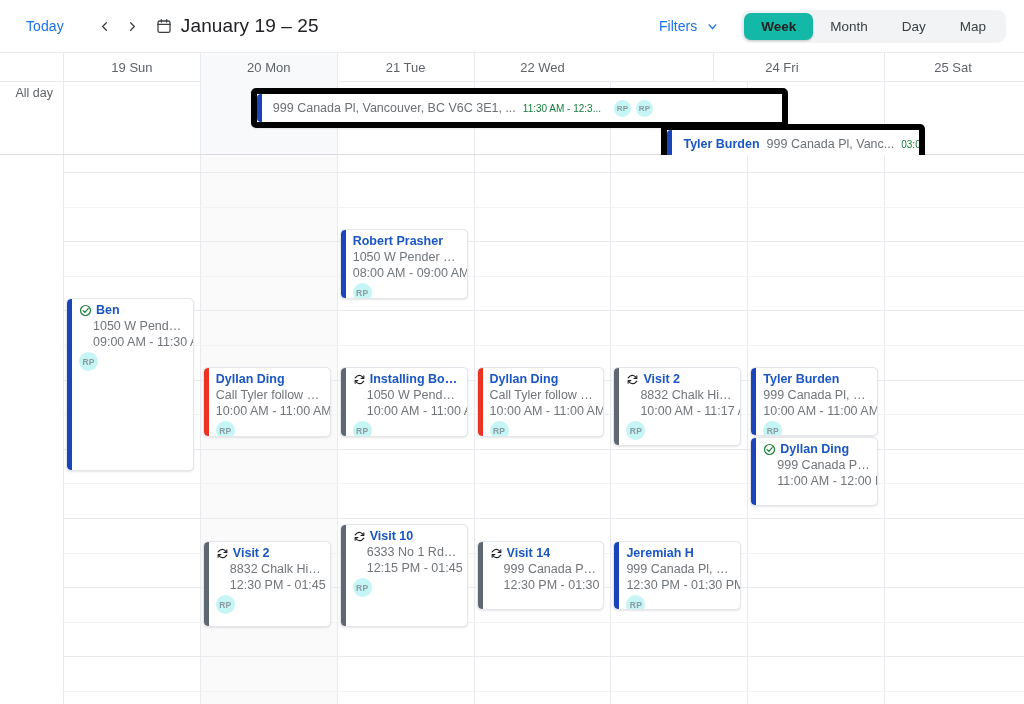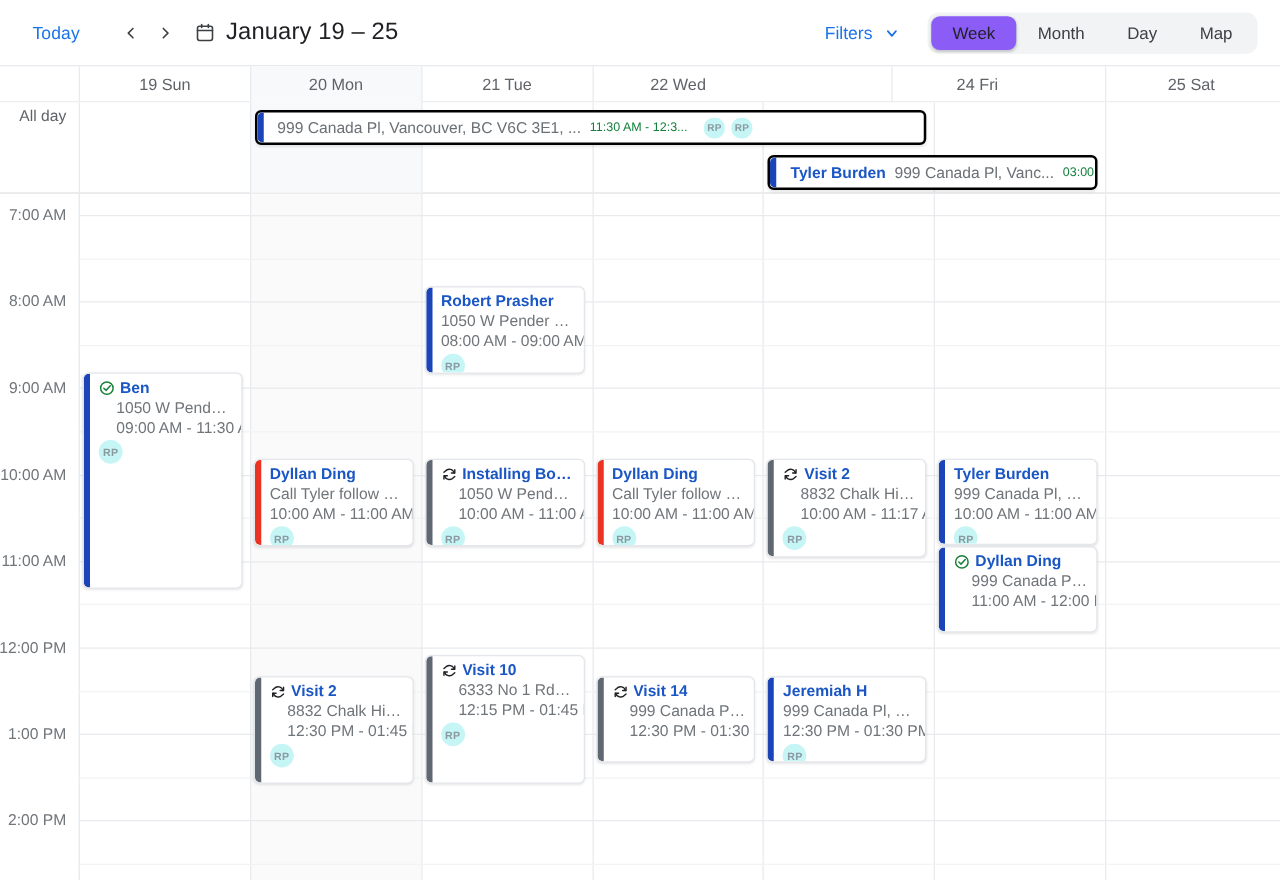--- a/index.html
+++ b/index.html
@@ -40,21 +40,21 @@
   }
   .seg {
     display:flex; background:#f1f3f4; border-radius:9px; padding:3px;
     height:33px; align-items:center;
   }
   .seg-item {
     font-size:13.5px; color:#3c4043; padding:0 17px; height:27px; line-height:27px;
     border-radius:7px; cursor:pointer; white-space:nowrap;
   }
   .seg-item.active {
-    background:#8b5cf6; color:#202124; font-weight:normal;
+    background:#14b8a6; color:#202124; font-weight:bold;
     box-shadow:0 1px 2px rgba(60,64,67,.25);
   }
 
   
   .dayhead {
     position:absolute; left:0; top:52px; width:1024px; height:30px;
     border-top:1px solid #e8eaed; border-bottom:1px solid #e8eaed;
     background:#fff;
   }
   .dh-cell {
@@ -72,24 +72,24 @@
   .ad-label {
     position:absolute; left:0; top:4px; width:63px; text-align:right;
     padding-right:10px; font-size:12.5px; color:#5f6368;
   }
   .ad-col {
     position:absolute; top:0; height:72px; border-left:1px solid #e8eaed;
   }
   .ad-col.today { background:#f8f9fa; }
 
   .ad-event {
-    position:absolute; height:28px; background:#fff;
-    border:2px solid #000000; border-radius:5px;
+    position:absolute; height:40px; background:#fff;
+    border:6px solid #000000; border-radius:5px;
     box-shadow:0 1px 2px rgba(60,64,67,.12);
-    display:flex; align-items:center; overflow:hidden; cursor:pointer;
+    display:flex; align-items:center; overflow:hidden; cursor:pointer;margin-left:47px;
   }
   .ad-bar { width:5px; height:100%; flex:0 0 5px; border-radius:4px 0 0 4px; }
   .ad-body {
     display:flex; align-items:center; gap:7px; padding-left:11px;
     overflow:hidden; white-space:nowrap; width:100%;
   }
   .ad-name { font-size:12.5px; font-weight:bold; color:#1a56c4; }
   .ad-addr { font-size:12.5px; color:#6b7075; }
   .ad-time { font-size:10px; color:#15803d; }
   .ad-avs { display:flex; gap:5px; margin-left:6px; }
@@ -228,30 +228,20 @@
         <div class="ad-body">
           <span class="ad-name">Tyler Burden</span>
           <span class="ad-addr">999 Canada Pl, Vanc...</span>
           <span class="ad-time">03:00 P...</span>
           <span class="ad-avs"></span>
         </div>
       </div>
     </div>
 
   <div class="gridwrap" id="gridwrap">
-    <div class="gutter" id="gutter">
-        <div class="g-label" style="top: 17px;">7:00 AM</div>
-        <div class="g-label" style="top: 86.2px;">8:00 AM</div>
-        <div class="g-label" style="top: 155.4px;">9:00 AM</div>
-        <div class="g-label" style="top: 224.6px;">10:00 AM</div>
-        <div class="g-label" style="top: 293.8px;">11:00 AM</div>
-        <div class="g-label" style="top: 363px;">12:00 PM</div>
-        <div class="g-label" style="top: 432.2px;">1:00 PM</div>
-        <div class="g-label" style="top: 501.4px;">2:00 PM</div>
-      </div>
     <div class="gutter-edge"></div>
   <div class="col" style="left: 63px; width: 136.857px;"></div>
       <div class="col today" style="left: 199.857px; width: 136.857px;"></div>
       <div class="col" style="left: 336.714px; width: 136.857px;"></div>
       <div class="col" style="left: 473.571px; width: 136.857px;"></div>
       <div class="col" style="left: 610.429px; width: 136.857px;"></div>
       <div class="col" style="left: 747.286px; width: 136.857px;"></div>
       <div class="col" style="left: 884.143px; width: 136.857px;"></div>
       <div class="hline" style="top: 17px;"></div>
       <div class="hline half" style="top: 51.6px;"></div>

